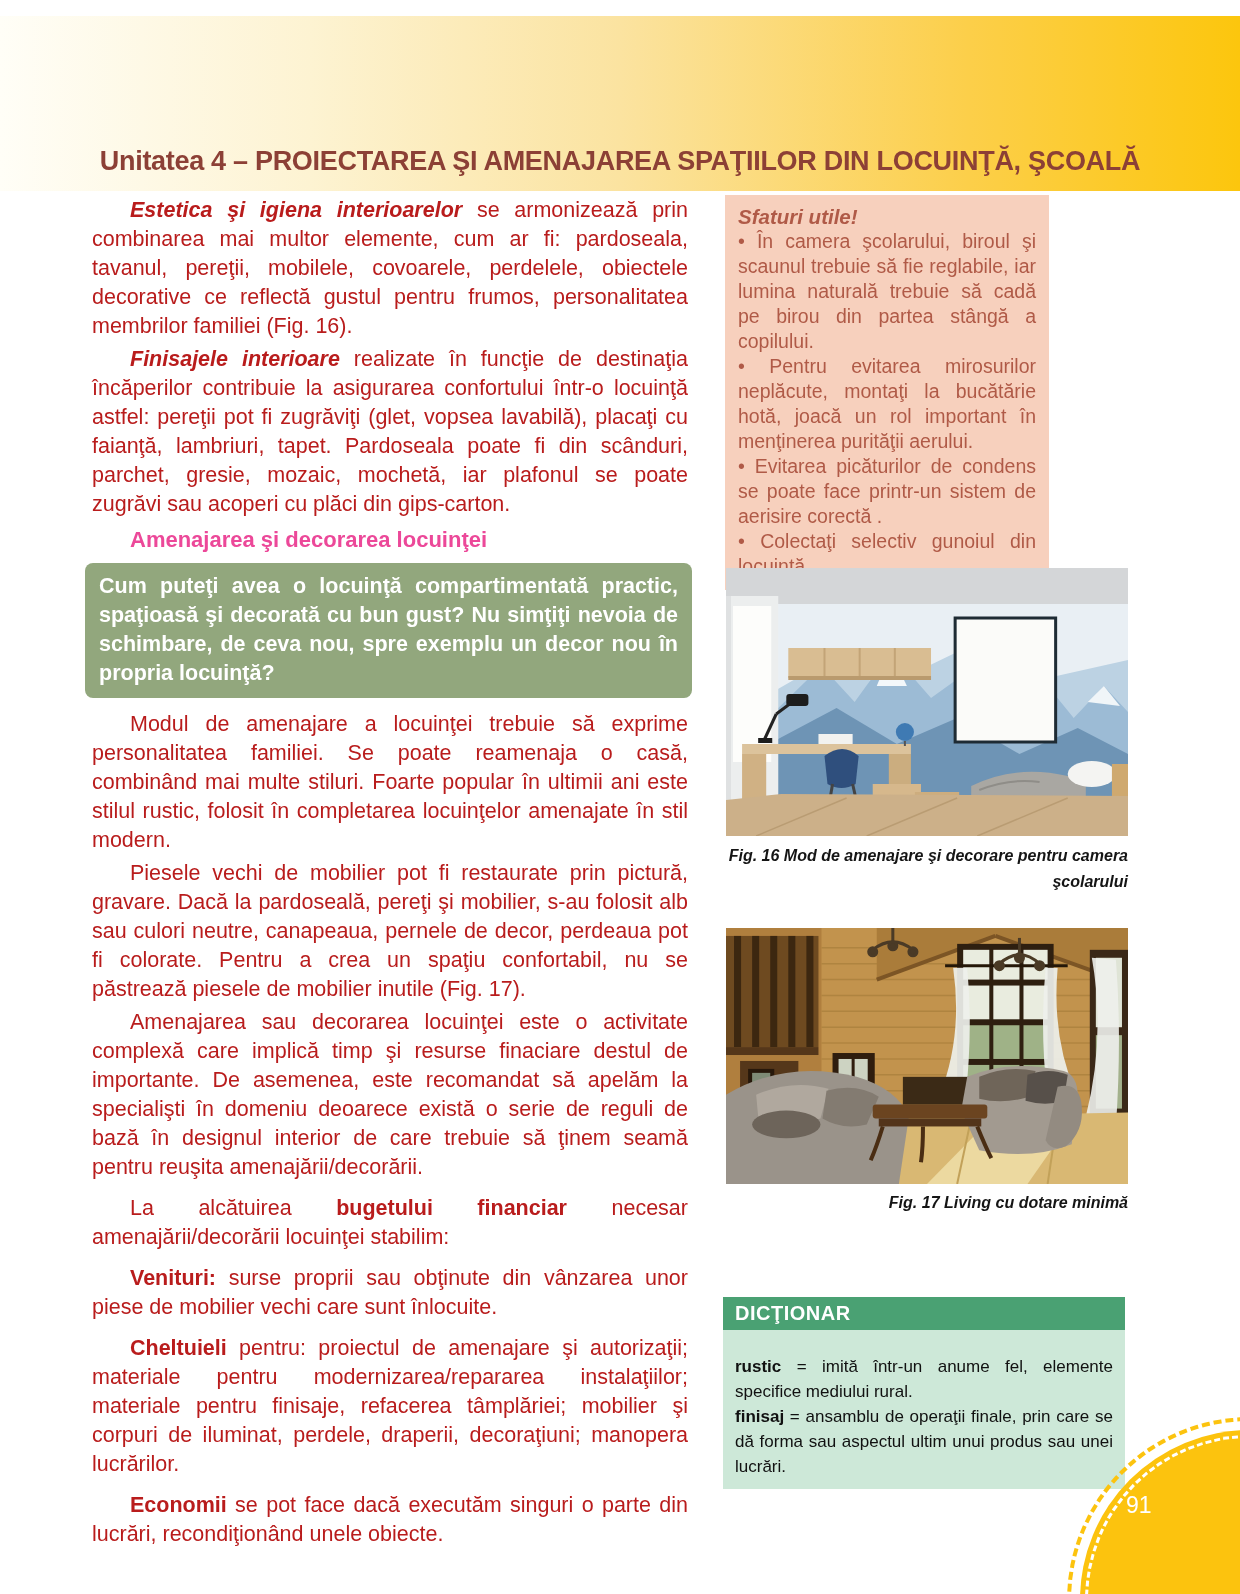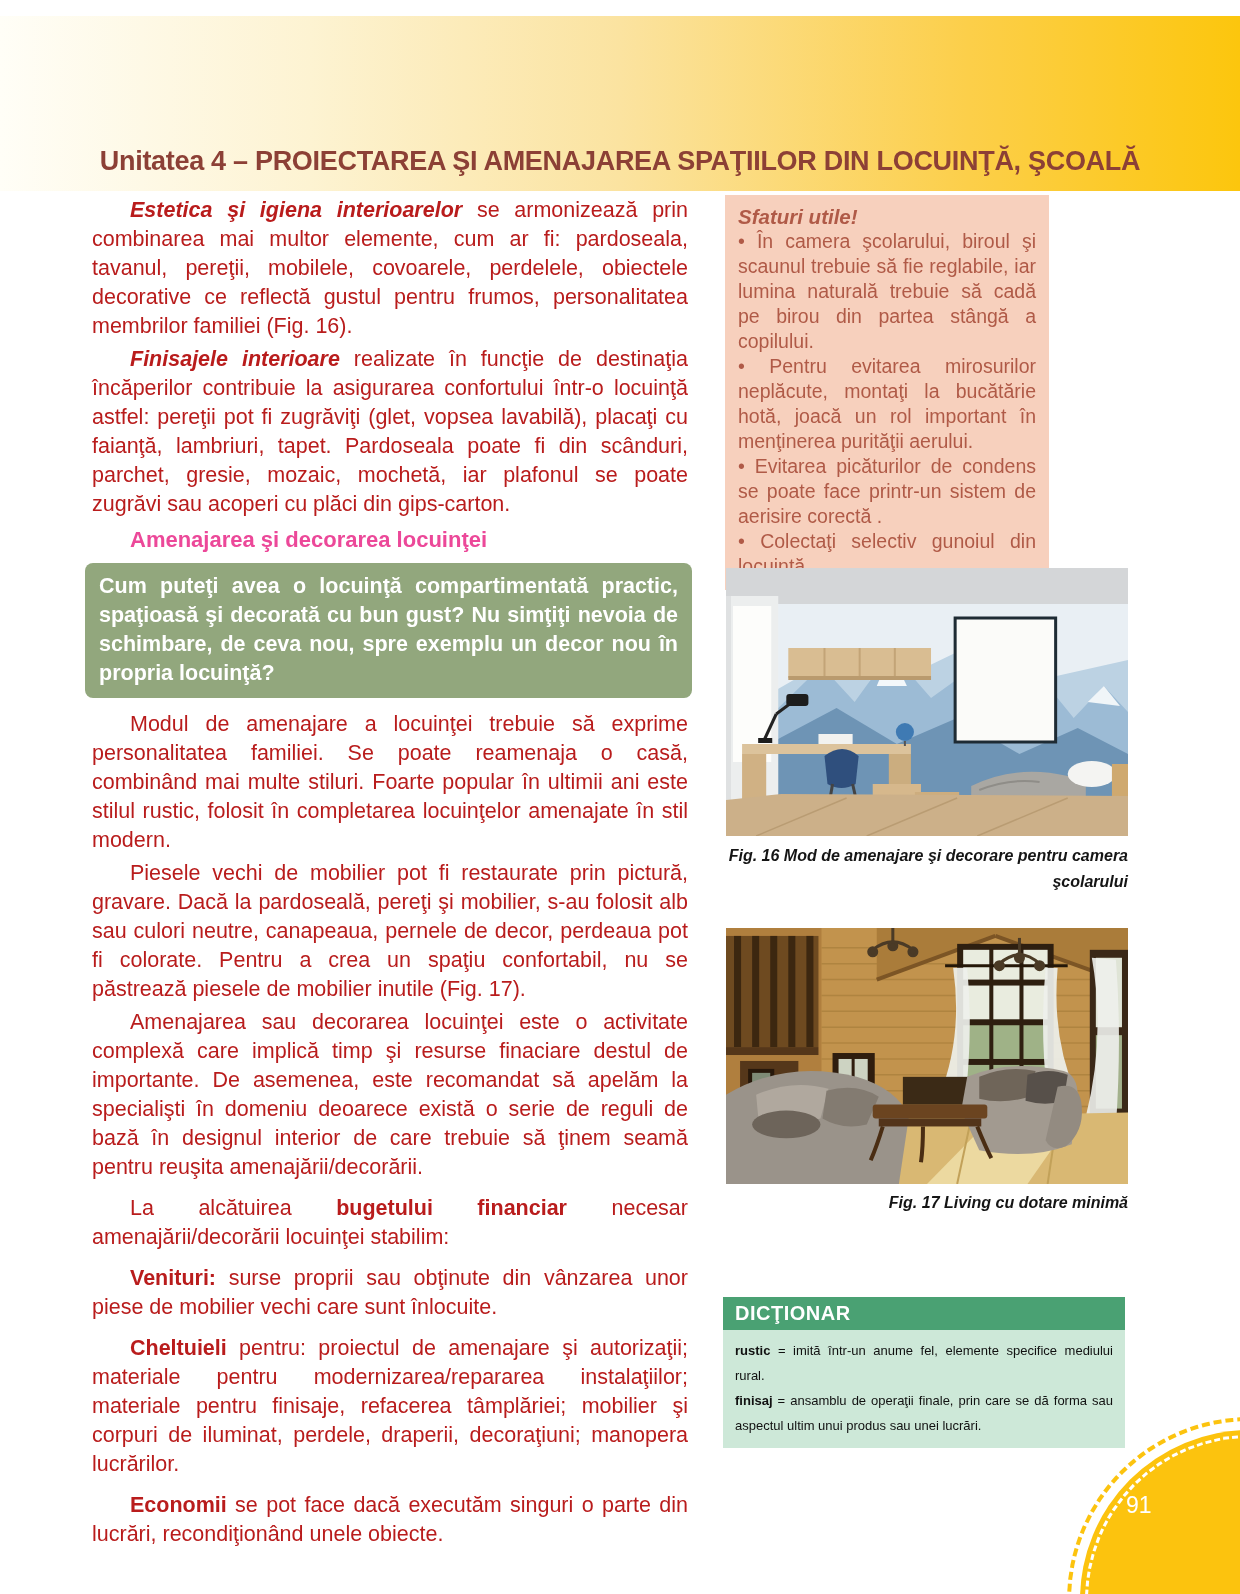--- a/index.html
+++ b/index.html
@@ -61,22 +61,22 @@
   .cap17{left:726px;top:1190px;}
   
   .dict{position:absolute;left:723px;top:1297px;width:402px;}
   .dict-header{
     box-sizing:border-box;height:33px;display:flex;align-items:center;
     background:#4aa173;color:#fff;font-weight:bold;font-size:20px;
     padding:12px 12px;letter-spacing:.5px;
   }
   .dict-body{
     background:#cde8d8;color:#111;
-    padding:8px 12px 10px 12px;
-    font-size:13px;line-height:25px;text-align:justify;
+    padding:24px 12px 10px 12px;
+    font-size:17px;line-height:25px;text-align:justify;
   }
   
   .corner-circle{
     position:absolute;right:-180px;bottom:-176px;width:340px;height:340px;
     border-radius:50%;background:#fcc30e;
   }
   .corner-circle::before{
     content:"";position:absolute;inset:5px;border-radius:50%;
     border:3px dashed #ffffff;
   }

